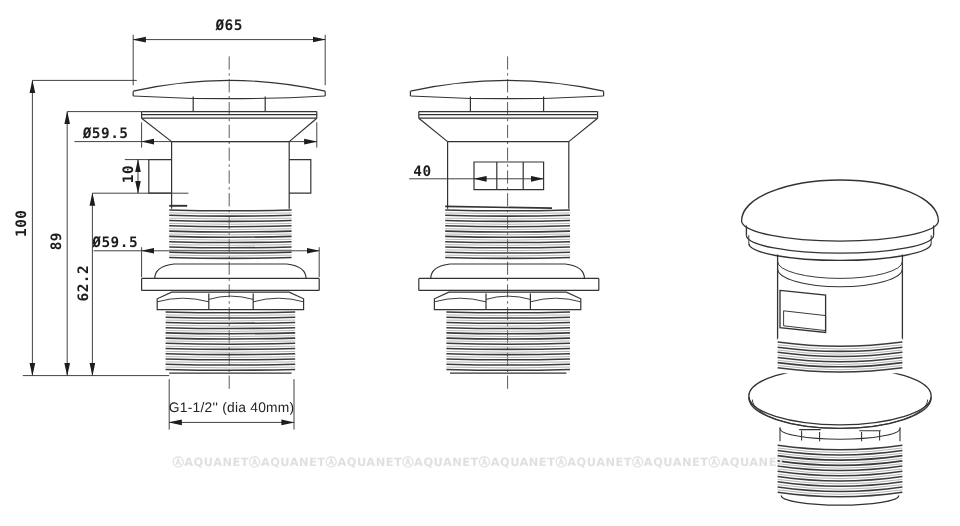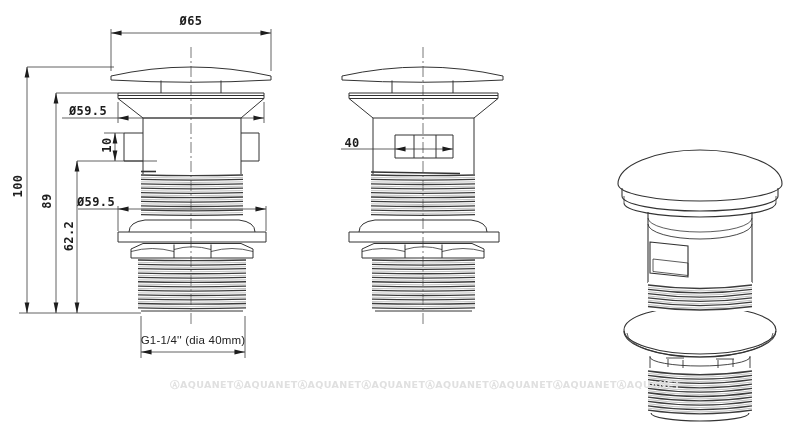--- a/index.html
+++ b/index.html
@@ -6,21 +6,21 @@
   .stage{position:relative;width:800px;height:438px;background:#ffffff;overflow:hidden;
          font-family:"DejaVu Sans","Liberation Sans",sans-serif;}
   svg{position:absolute;left:0;top:0;}
   .dim{position:absolute;font-family:"DejaVu Sans Mono","Liberation Mono",monospace;
        font-weight:bold;font-size:12px;color:#1d1d1d;white-space:nowrap;
        transform:translate(-50%,-50%);letter-spacing:0.4px;}
   .dim.rot{transform:translate(-50%,-50%) rotate(-90deg);}
   .dim.soft{font-family:"Liberation Sans","DejaVu Sans",sans-serif;font-weight:normal;
             font-size:11.5px;letter-spacing:0.2px;color:#222;}
   .wmrow{position:absolute;left:170px;top:379px;width:458px;display:flex;
-         justify-content:space-between;pointer-events:none;}
+         justify-content:center;pointer-events:none;}
   .wm{font-size:9.5px;font-weight:bold;color:#e0e0e0;letter-spacing:0.4px;white-space:nowrap;}
 </style>
 </head>
 <body>
 
 <div class="stage">
 
 <svg width="800" height="438" viewBox="0 0 800 438">
   <defs>
     <marker id="arr" viewBox="0 0 12 6" refX="11.5" refY="3" markerWidth="11" markerHeight="5.5" orient="auto-start-reverse" markerUnits="userSpaceOnUse">
@@ -290,21 +290,21 @@
   </g>
 </svg>
 
 <div class="dim" style="left:191px;top:21px;">Ø65</div>
 <div class="dim" style="left:88px;top:111px;">Ø59.5</div>
 <div class="dim rot" style="left:107px;top:145px;">10</div>
 <div class="dim rot" style="left:18px;top:186px;">100</div>
 <div class="dim rot" style="left:47px;top:201px;">89</div>
 <div class="dim" style="left:96px;top:202px;">Ø59.5</div>
 <div class="dim rot" style="left:69px;top:236px;">62.2</div>
-<div class="dim soft" style="left:193px;top:340px;">G1-1/4'' (dia 40mm)</div>
+<div class="dim soft" style="left:193px;top:340px;">G1-1/2'' (dia 40mm)</div>
 <div class="dim" style="left:352px;top:143px;">40</div>
 
 <div class="wmrow">
   <span class="wm">ⒶAQUANET</span>
   <span class="wm">ⒶAQUANET</span>
   <span class="wm">ⒶAQUANET</span>
   <span class="wm">ⒶAQUANET</span>
   <span class="wm">ⒶAQUANET</span>
   <span class="wm">ⒶAQUANET</span>
   <span class="wm">ⒶAQUANET</span>

